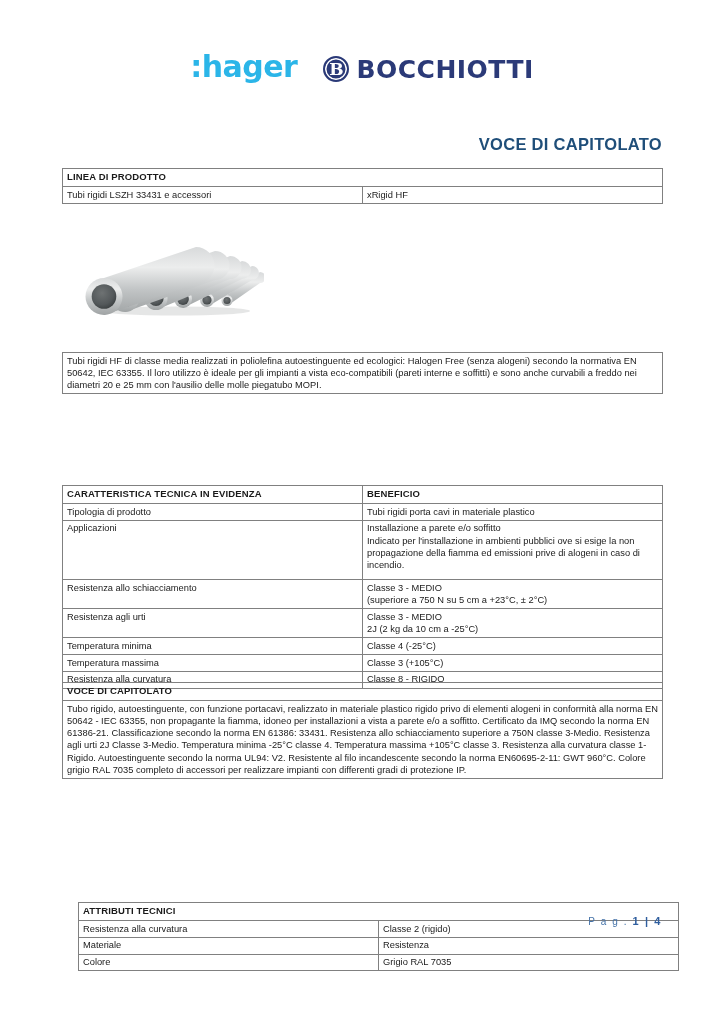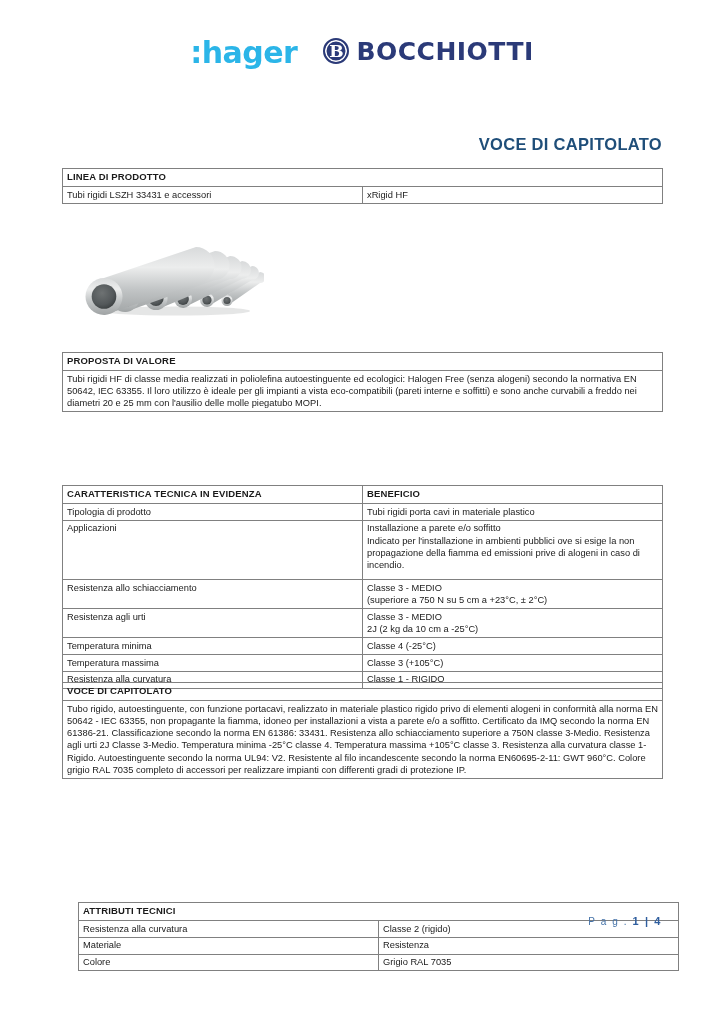--- a/index.html
+++ b/index.html
@@ -25,21 +25,21 @@
   }
 
   
   .logo-bar {
     position: absolute;
     left: 0;
     top: 38px;
     width: 724px;
     height: 44px;
     display: flex;
-    align-items: flex-start;
+    align-items: flex-end;
     justify-content: center;
     gap: 26px;
   }
   .hager-logo {
     font-family: "DejaVu Sans", sans-serif;
     font-size: 30px;
     font-weight: bold;
     color: #2BB5E8;
     letter-spacing: -0.5px;
     line-height: 1;
@@ -251,23 +251,20 @@
       </g>
     </svg>
   </div>
 
   <table class="tbl" id="table-proposta">
     <colgroup>
         <col style="width:600px">
       </colgroup>
     <tbody>
       <tr>
-        <td class="hd">PROPOSTA DI VALORE</td>
-      </tr>
-      <tr>
         <td class="para">Tubi rigidi HF di classe media realizzati in poliolefina autoestinguente ed ecologici: Halogen Free (senza alogeni) secondo la normativa EN 50642, IEC 63355. Il loro utilizzo è ideale per gli impianti a vista eco-compatibili (pareti interne e soffitti) e sono anche curvabili a freddo nei diametri 20 e 25 mm con l'ausilio delle molle piegatubo MOPI.</td>
       </tr>
     </tbody>
   </table>
 
   <table class="tbl" id="table-caratteristica">
     <colgroup>
         <col class="col-left">
         <col class="col-right">
       </colgroup>
@@ -298,21 +295,21 @@
       <tr>
         <td>Temperatura minima</td>
         <td class="multiline">Classe 4 (-25°C)</td>
       </tr>
       <tr>
         <td>Temperatura massima</td>
         <td class="multiline">Classe 3 (+105°C)</td>
       </tr>
       <tr>
         <td>Resistenza alla curvatura</td>
-        <td class="multiline">Classe 1 - RIGIDO</td>
+        <td class="multiline">Classe 8 - RIGIDO</td>
       </tr>
     </tbody>
   </table>
 
   <table class="tbl" id="table-voce">
     <colgroup>
         <col style="width:600px">
       </colgroup>
     <tbody>
       <tr>

